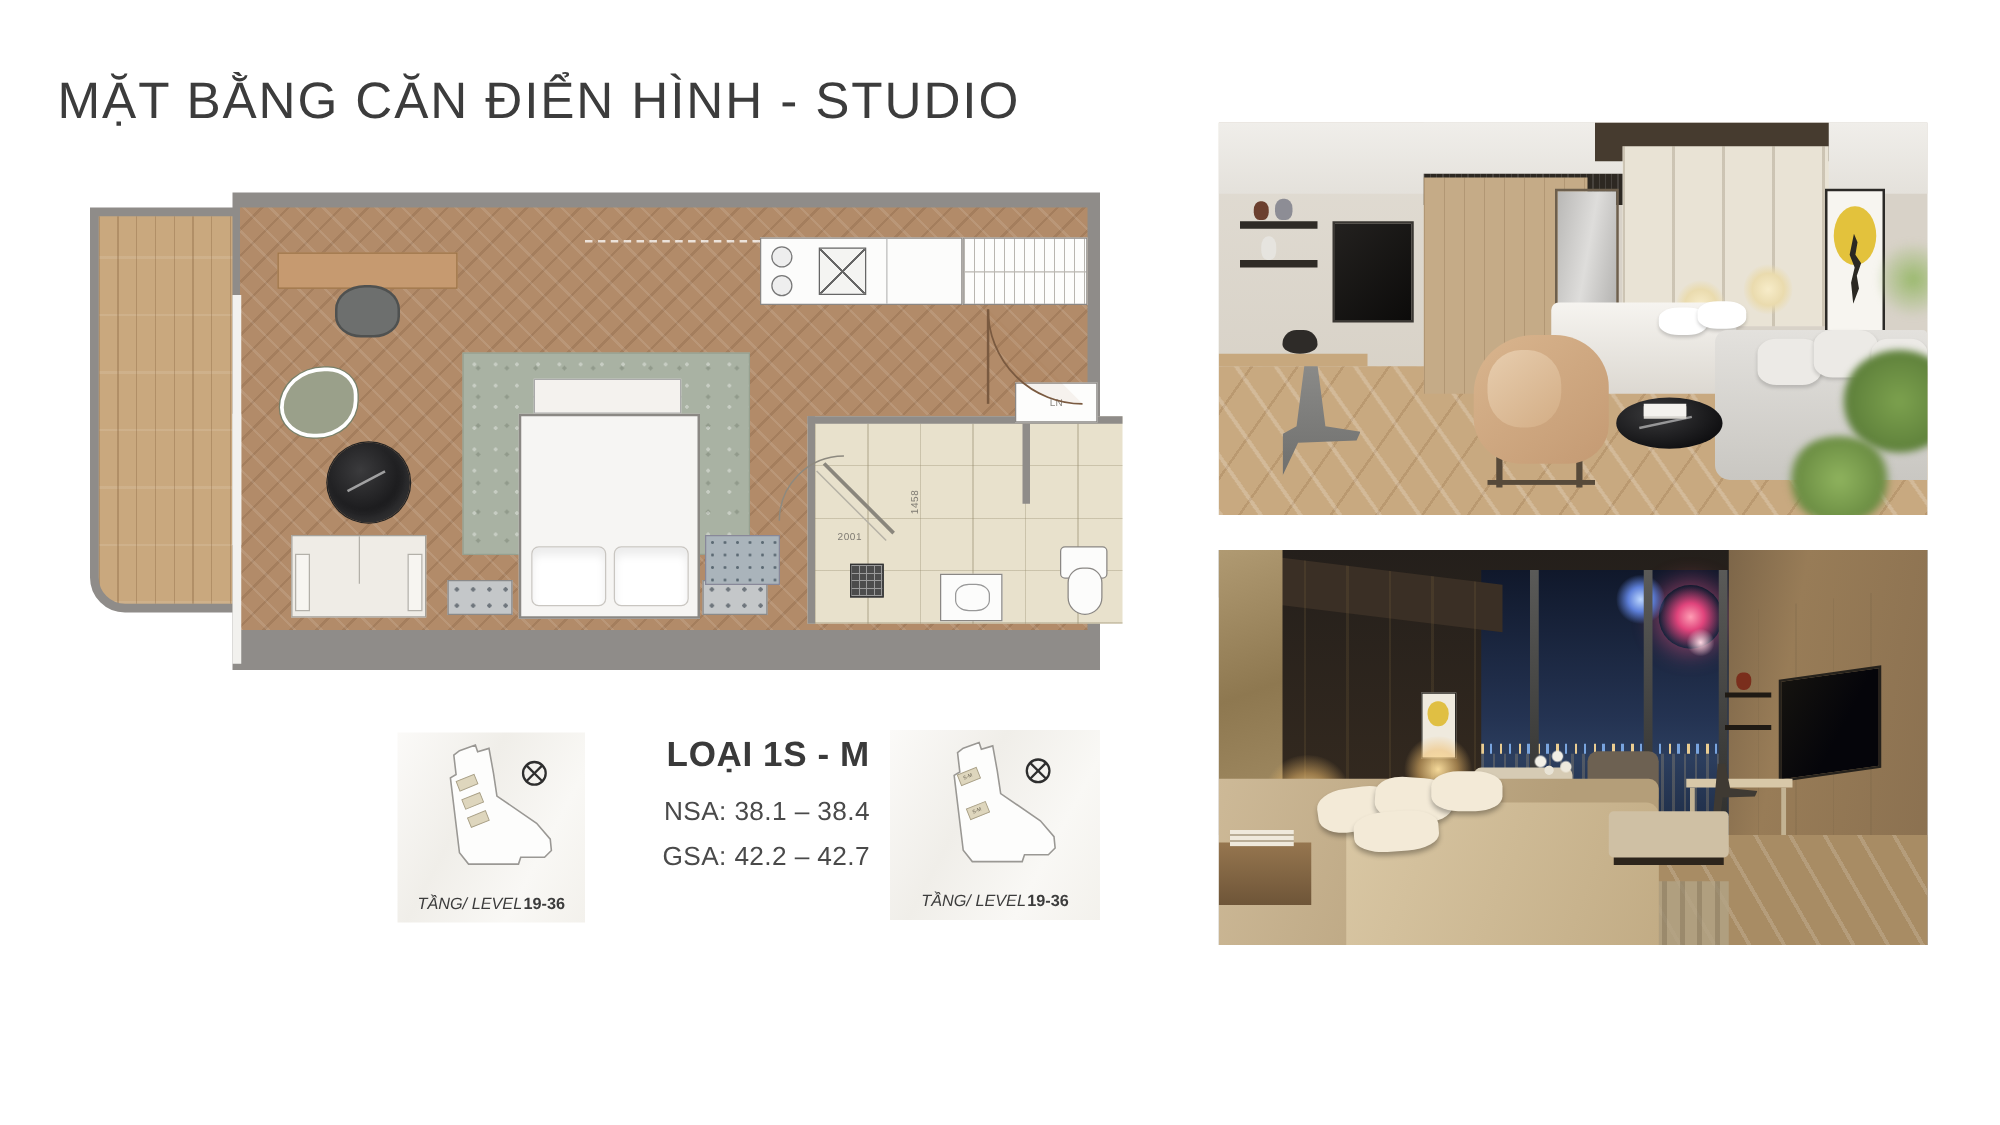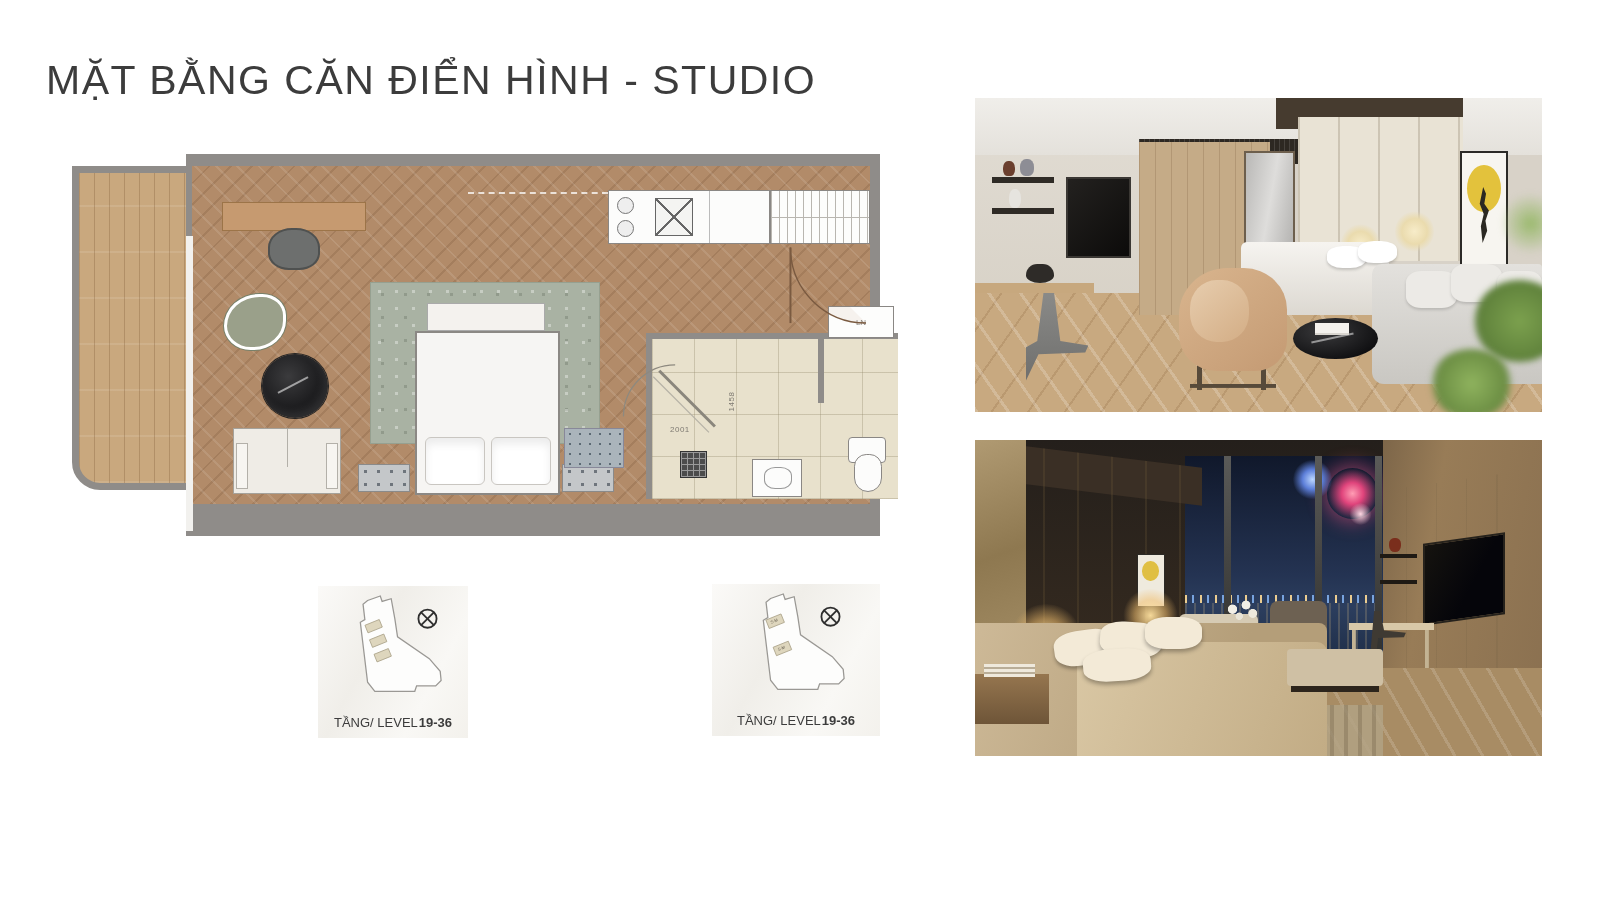--- a/index.html
+++ b/index.html
@@ -34,21 +34,21 @@
   .fp-wardrobe{left:578px;top:24px;width:100px;height:54px;background:#fdfdfc;border:1.5px solid #8a8784;
     background-image:repeating-linear-gradient(90deg,#b9b6b0 0 1px,transparent 1px 8px),
       linear-gradient(#b9b6b0,#b9b6b0);background-size:100% 100%,100% 1px;
     background-position:0 0,0 50%;background-repeat:repeat,no-repeat;}
   .fp-bath{left:426px;top:167px;width:252px;height:166px;background-color:#e8e1cc;
     border-top:6px solid #8f8c89;border-left:6px solid #8f8c89;
     background-image:repeating-linear-gradient(0deg,rgba(148,138,108,.35) 0 1px,transparent 1px 42px),
       repeating-linear-gradient(90deg,rgba(148,138,108,.35) 0 1px,transparent 1px 42px);margin-left:28px;}
   .fp-bath>*{position:absolute;box-sizing:border-box;}
   .bath-partition{left:166px;top:0;width:6px;height:64px;background:#8f8c89;}
-  .fp-washer{left:636px;top:140px;width:66px;height:32px;background:#fdfdfc;border:1.5px solid #8a8784;
+  .fp-washer{left:620px;top:140px;width:66px;height:32px;background:#fdfdfc;border:1.5px solid #8a8784;
     display:flex;align-items:center;justify-content:center;font-size:8px;color:#8a8782;}
   .fp-drain{left:28px;top:112px;width:27px;height:27px;background:#4c4c4c;
     background-image:repeating-linear-gradient(0deg,#9a9a9a 0 1px,transparent 1px 6px),
       repeating-linear-gradient(90deg,#9a9a9a 0 1px,transparent 1px 6px);border:1px solid #333;}
   .fp-vanity{left:100px;top:120px;width:50px;height:38px;background:#fcfcfb;border:1.5px solid #8a8784;}
   .fp-vanity::after{content:"";position:absolute;left:11px;top:7px;width:26px;height:20px;border:1.5px solid #999;border-radius:40%;}
   .fp-toilet{left:196px;top:98px;width:38px;height:26px;background:#fcfcfb;border:1.5px solid #8a8784;border-radius:4px;}
   .fp-toilet::after{content:"";position:absolute;left:5px;top:16px;width:26px;height:36px;background:#fcfcfb;
     border:1.5px solid #8a8784;border-radius:14px 14px 16px 16px;}
   .dim{position:absolute;font-size:8px;color:#7e7a72;letter-spacing:.5px;}
@@ -85,21 +85,21 @@
   .unit-block h2{margin:0 0 6px 0;font-size:28px;font-weight:700;color:#3a3a3a;letter-spacing:.5px;}
   .unit-block .line{font-size:21px;letter-spacing:.3px;}
   .ub1{left:125px;top:590px;} .ub2{left:530px;top:588px;}
   
   .keyplan{position:absolute;width:150px;height:152px;
     background:linear-gradient(118deg,#fbfaf8 0%,#f0eee9 38%,#f9f8f5 72%,#f3f1ec 100%);
     display:flex;flex-direction:column;align-items:center;justify-content:flex-end;}
   .kp1{left:318px;top:586px;} .kp2{left:712px;top:584px;width:168px;}
   .keyplan svg{position:absolute;left:0;top:0;width:100%;height:118px;}
   .kp-caption{font-size:13px;color:#3c3c3c;margin-bottom:8px;white-space:nowrap;}
-  .kp-caption .pfx{}
+  .kp-caption .pfx{font-style:italic;}
   .kp-caption .rng{font-weight:700;font-style:normal;margin-left:1px;}
   
   .photo{position:absolute;left:975px;width:567px;overflow:hidden;background:#d8d2c8;}
   .photo1{top:98px;height:314px;} .photo2{top:440px;height:316px;}
   .photo *{position:absolute;box-sizing:border-box;}
   
   .p1-ceiling{left:0;top:0;width:100%;height:18%;background:linear-gradient(#f0eeea,#e4e1db);}
   .p1-recess{left:29%;top:13%;width:45%;height:8%;background:#2d2822;
      background-image:repeating-linear-gradient(90deg,rgba(255,255,255,.12) 0 1px,transparent 1px 5px);}
   .p1-floor{left:0;top:62%;width:100%;height:38%;background:#c8a980;
@@ -287,20 +287,25 @@
         <circle cx="118" cy="36" r="10"></circle>
         <line x1="111" y1="29" x2="125" y2="43"></line>
         <line x1="125" y1="29" x2="111" y2="43"></line>
       </g>
     </svg>
     <div class="kp-caption">
       <span class="pfx">TẦNG/ LEVEL</span><span class="rng">19-36</span>
     </div>
   </div>
 
+  <div class="unit-block ub2">
+    <h2>LOẠI 1S - M</h2>
+    <div class="line">NSA: 38.1 – 38.4</div>
+    <div class="line">GSA: 42.2 – 42.7</div>
+  </div>
 
   <div class="keyplan kp2">
     <svg viewBox="0 0 160 130">
       <path d="M52 16 L66 11 L68 17 L78 14 L82 36 L85 56 L120 80 L132 94 L133 104 L127 110 L106 110 L104 116 L60 116 L52 106 L44 40 L49 37 L47 20 Z" fill="#fdfdfc" stroke="#9a9894" stroke-width="1.4"></path>
       <g fill="#ded6bd" stroke="#a79e84" stroke-width="0.8">
         <rect x="48" y="36" width="18" height="10" transform="rotate(-22 57 41)"></rect>
         <rect x="56" y="66" width="18" height="10" transform="rotate(-22 65 71)"></rect>
       </g>
       <g font-size="4.5" fill="#6b6455" font-family="Liberation Sans, sans-serif">
         <text x="52" y="42" transform="rotate(-22 57 41)">S-M</text>

